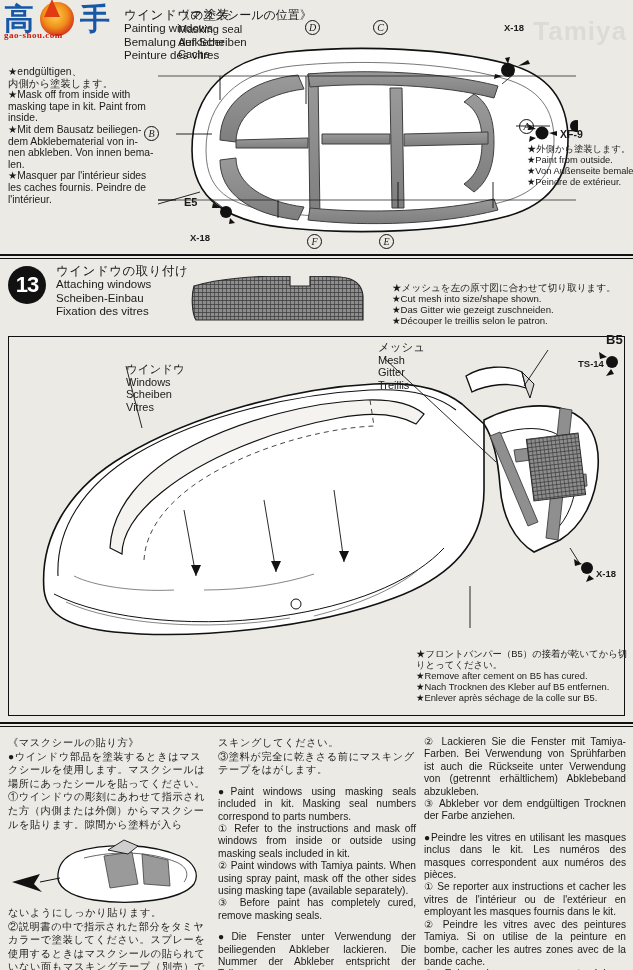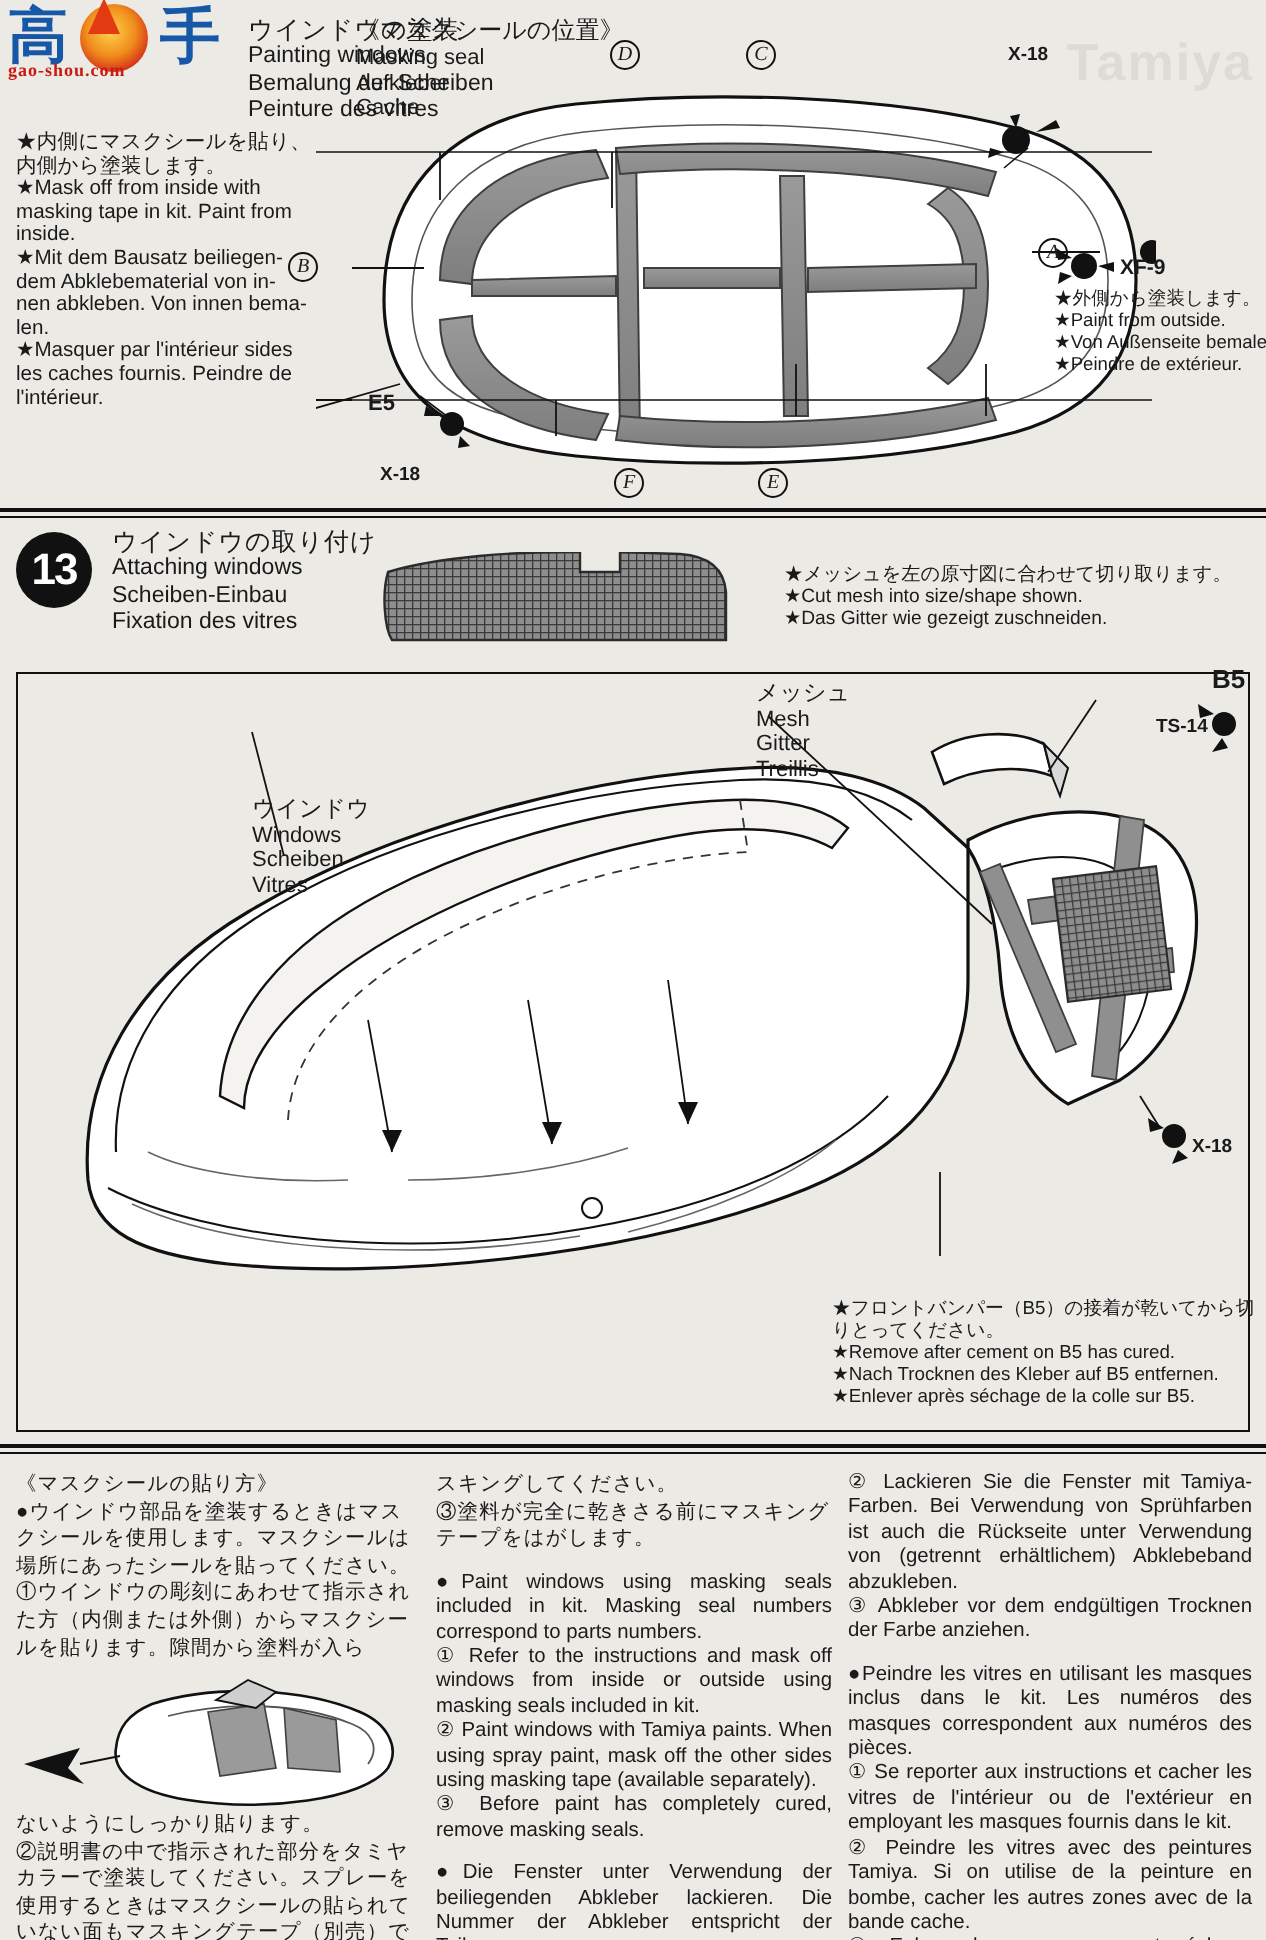--- a/index.html
+++ b/index.html
@@ -105,21 +105,21 @@
   <div class="wm">
     <div class="dot"></div>
     <div class="flame"></div>
     <div class="ch" style="left:0;top:2px;">高</div>
     <div class="ch ch2" style="left:76px;top:2px;">手</div>
     <div class="url">gao-shou.com</div>
   </div>
   <div class="wm-ghost">Tamiya</div>
 
   <div class="note" style="left:8px;top:66px;width:150px;">
-    <div class="jp">★内側にマスクシールを貼り、</div>
+    <div class="jp">★endgültigen、</div>
     <div class="jp">内側から塗装します。</div>
     <div>★Mask off from inside with</div>
     <div>masking tape in kit. Paint from</div>
     <div>inside.</div>
     <div>★Mit dem Bausatz beiliegen-</div>
     <div>dem Abklebematerial von in-</div>
     <div>nen abkleben. Von innen bema-</div>
     <div>len.</div>
     <div>★Masquer par l'intérieur sides</div>
     <div>les caches fournis. Peindre de</div>
@@ -236,20 +236,21 @@
       </pattern>
     </defs>
     <path d="M4,10 C30,2 70,0 92,0 L100,0 L100,10 L120,10 L120,0 L150,1 C164,2 172,8 173,20
              L173,44 L6,44 C2,38 1,20 4,10 Z" fill="url(#meshpat)" stroke="#2b2b2b" stroke-width="1.2"></path>
   </svg>
 
   <div class="note" style="left:392px;top:282px;width:240px;font-size:9.6px;line-height:11px;">
     <div>★メッシュを左の原寸図に合わせて切り取ります。</div>
     <div>★Cut mesh into size/shape shown.</div>
     <div>★Das Gitter wie gezeigt zuschneiden.</div>
+    <div>★Découper le treillis selon le patron.</div>
   </div>
 
   <svg class="drawing" style="left:14px;top:340px;" width="606" height="330" viewBox="0 0 606 330">
 
     <path d="M30,250 C26,200 52,150 110,116 C180,74 280,48 360,44
              C400,42 430,50 448,64 L470,84 L470,150
              C470,200 440,236 380,258 C300,288 180,300 100,292
              C56,287 33,276 30,250 Z" fill="#ffffff" stroke="#111" stroke-width="1.6"></path>
 
     <path d="M44,236 C42,190 68,146 122,114 C190,74 282,54 356,50
@@ -309,21 +310,21 @@
       <circle cx="598" cy="22" r="6"></circle>
       <path d="M593,17 L585,12 L586,19 Z"></path>
       <path d="M597,29 L592,36 L600,34 Z"></path>
       <circle cx="573" cy="228" r="6"></circle>
       <path d="M568,224 L560,219 L561,226 Z"></path>
       <path d="M575,235 L572,242 L580,239 Z"></path>
     </g>
   </svg>
 
   <div style="position:absolute;left:126px;top:363px;">
-    <div class="sub-label" style="font-size:11.5px;margin-top:36px;">ウインドウ</div>
+    <div class="sub-label" style="font-size:11.5px;">ウインドウ</div>
     <div class="sub-label">Windows</div>
     <div class="sub-label">Scheiben</div>
     <div class="sub-label">Vitres</div>
   </div>
 
   <div style="position:absolute;left:378px;top:341px;">
     <div class="sub-label" style="font-size:11.5px;">メッシュ</div>
     <div class="sub-label">Mesh</div>
     <div class="sub-label">Gitter</div>
     <div class="sub-label">Treillis</div>

